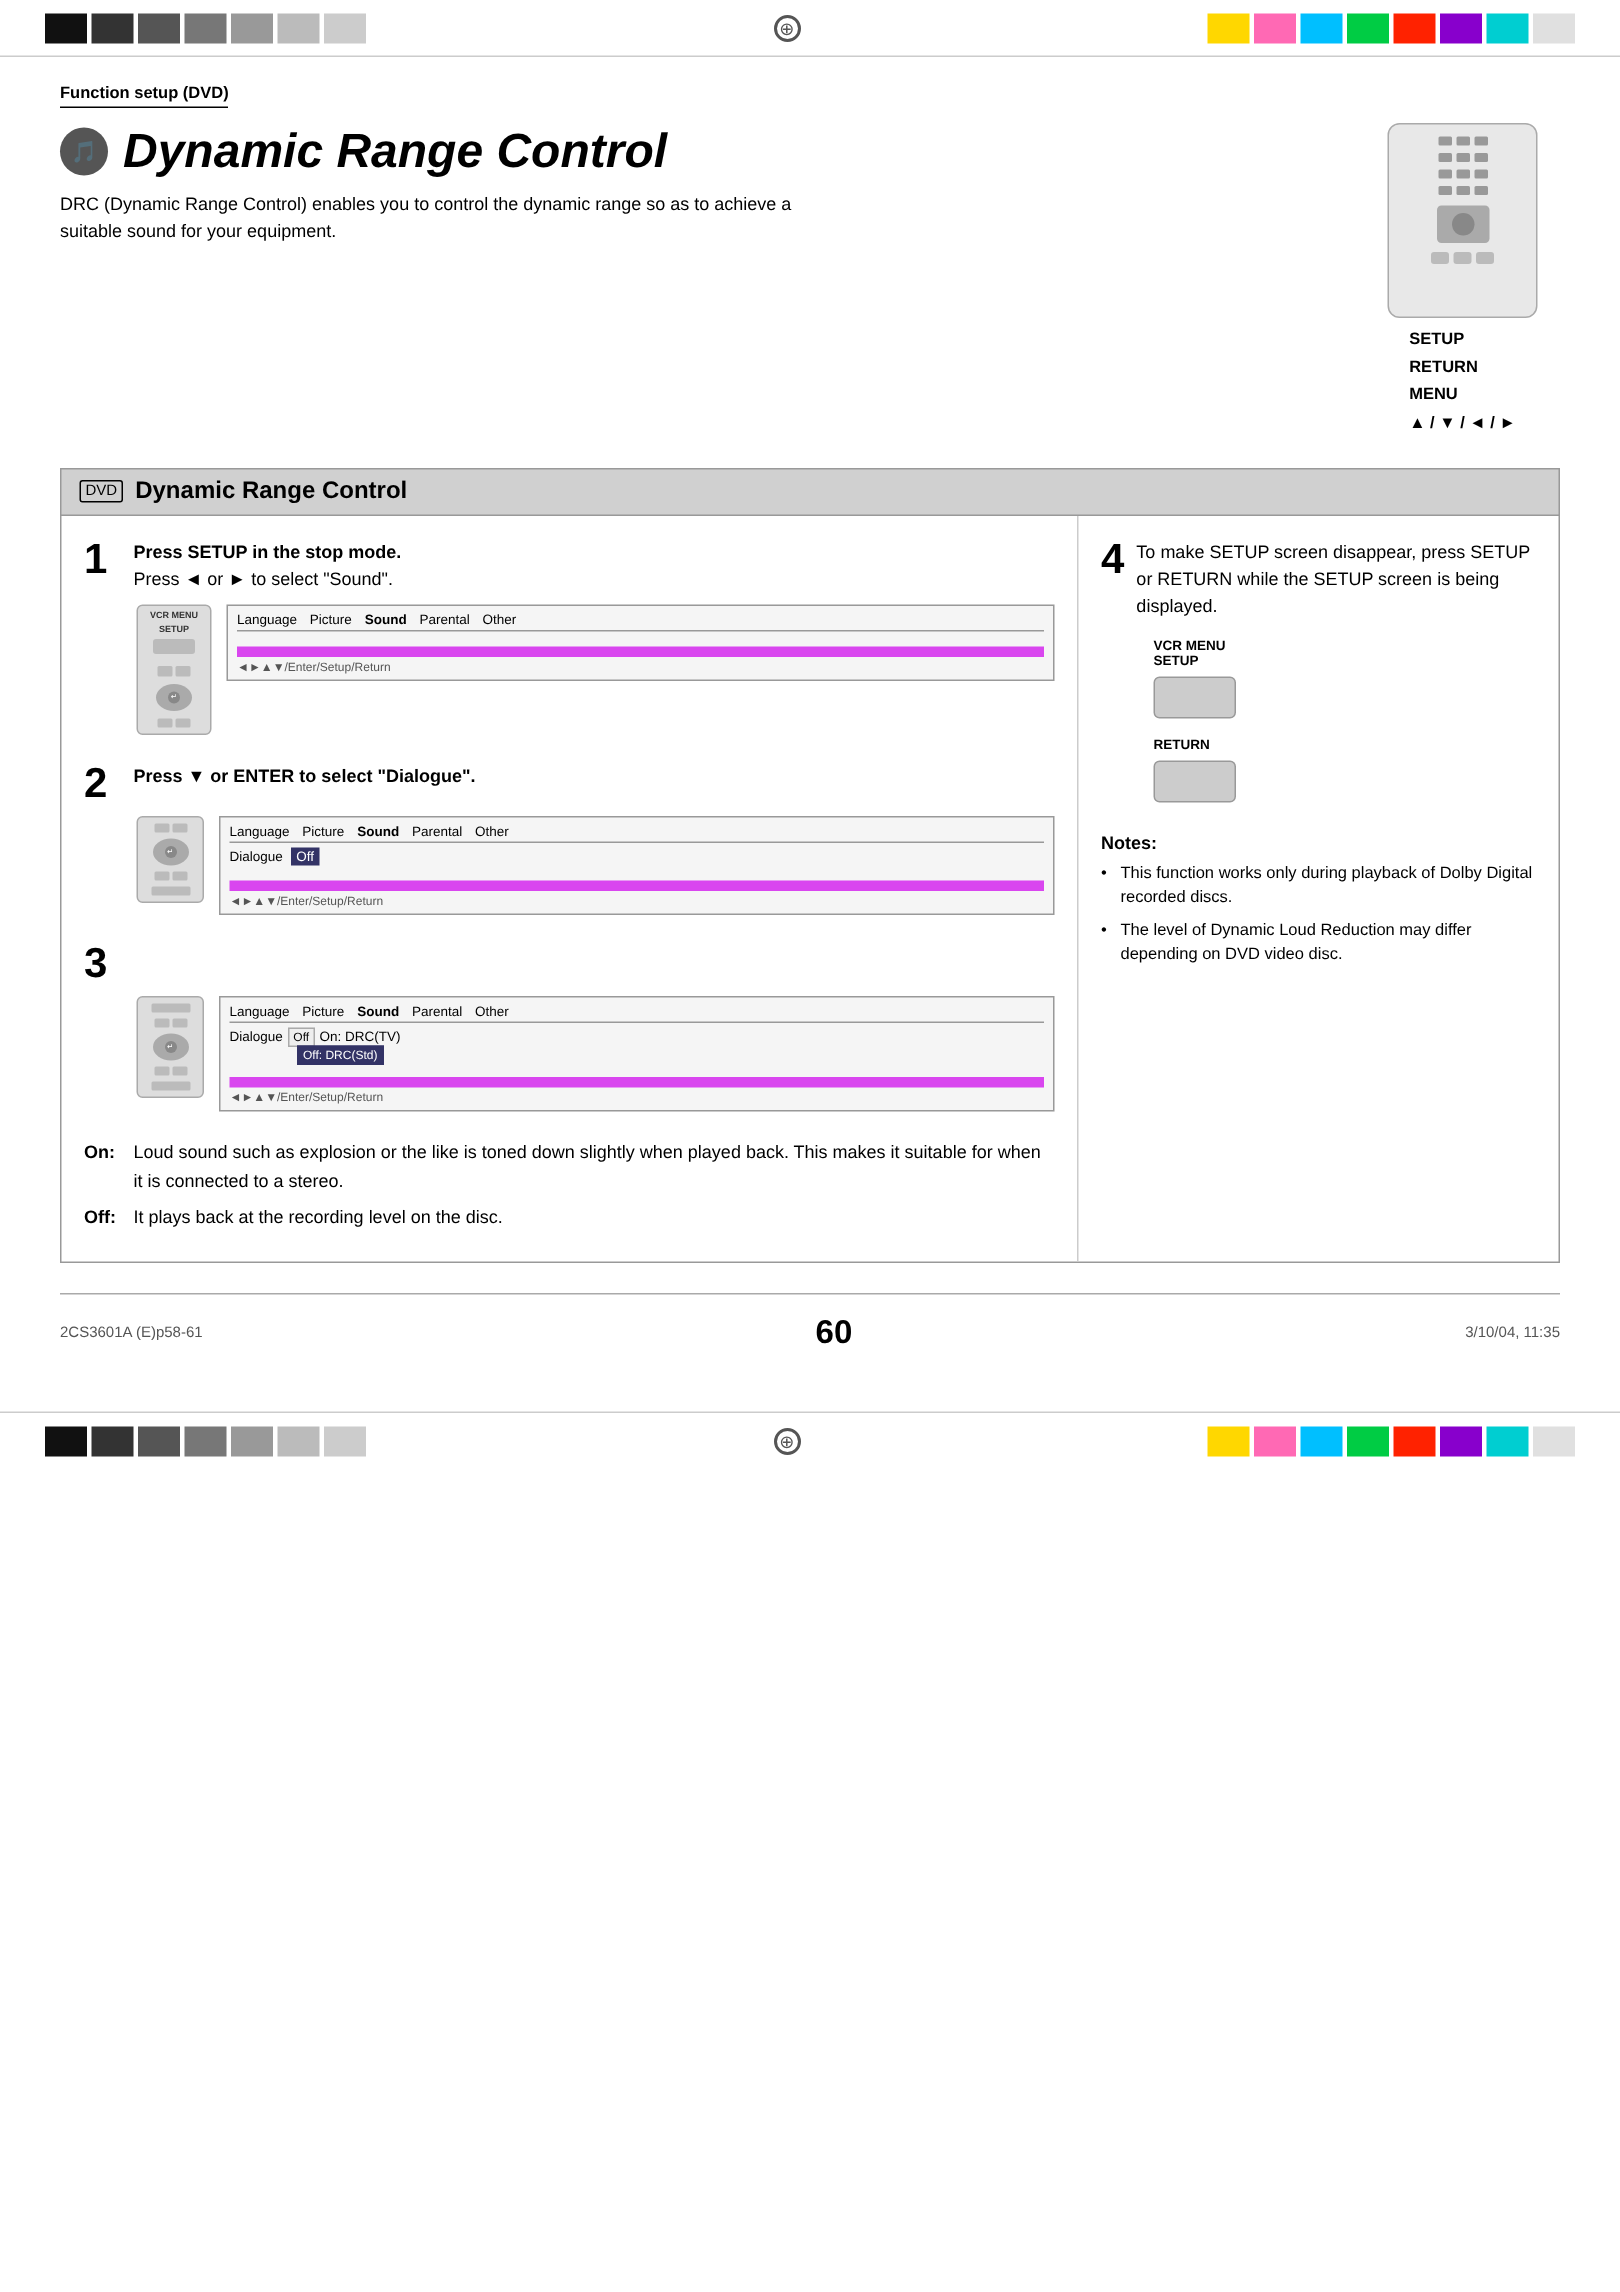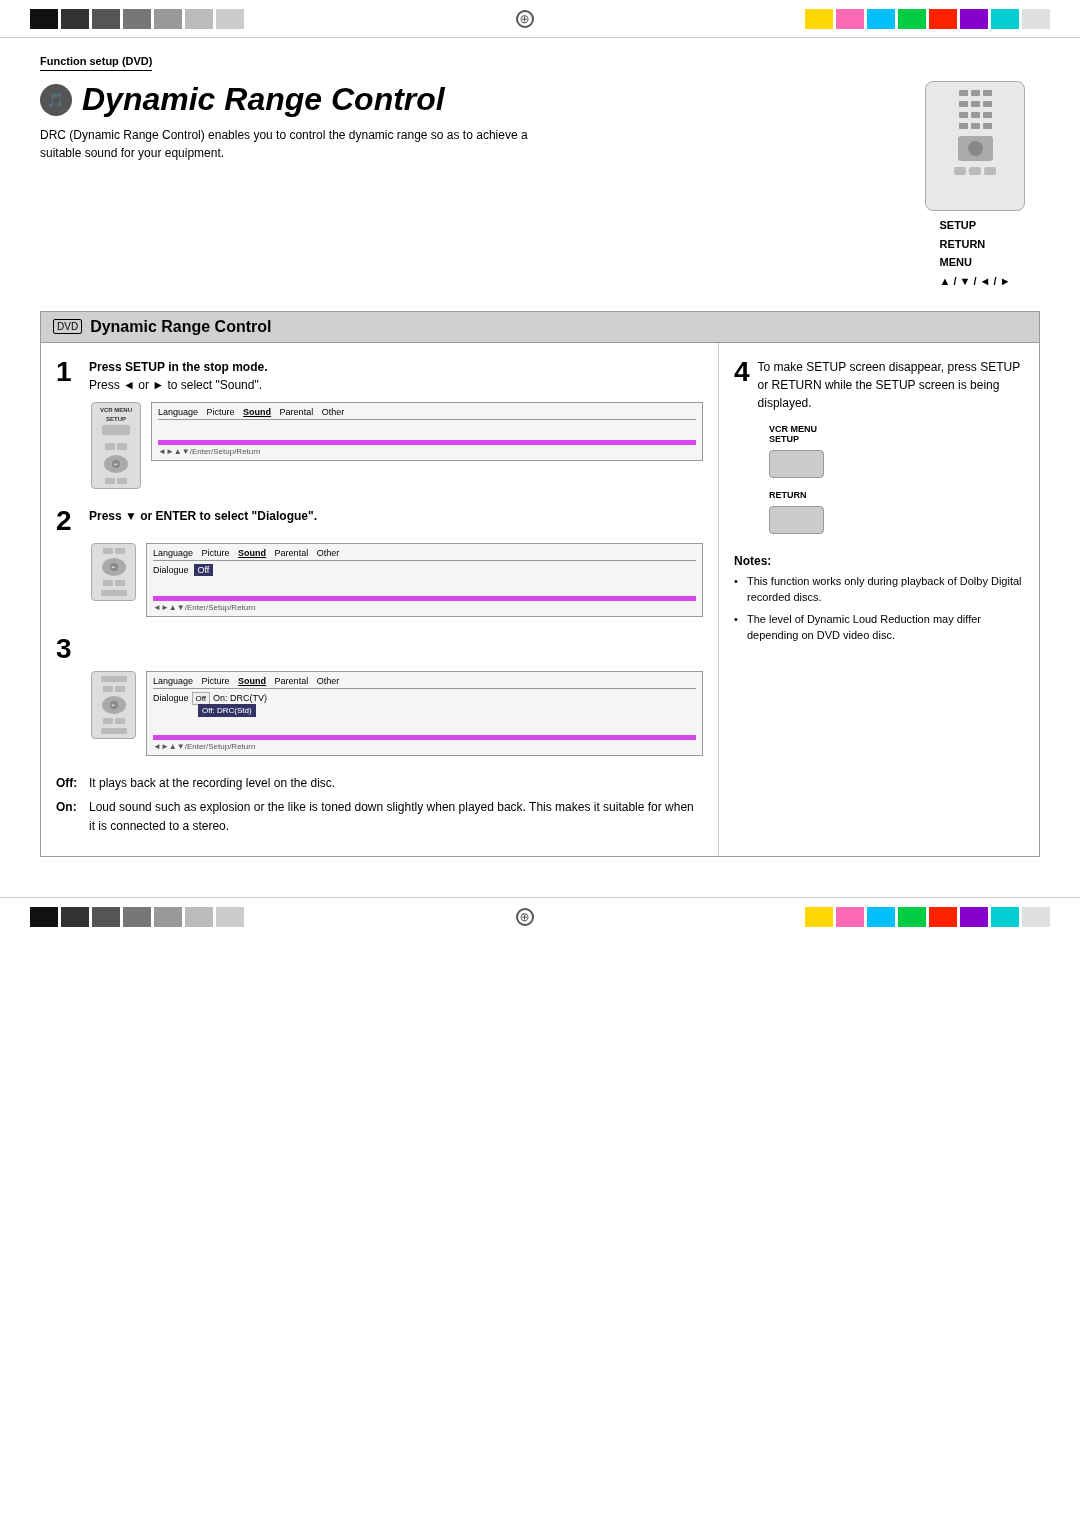--- a/index.html
+++ b/index.html
@@ -219,41 +219,40 @@
     .screen-tabs {
       border-bottom: 1px solid #999;
       padding-bottom: 2px;
       margin-bottom: 3px;
       font-size: 9px;
     }
     .screen-tabs span {
       margin-right: 6px;
     }
     .screen-tabs .active-tab {
-      text-decoration: underline;
       font-weight: bold;
     }
     .screen-row {
       display: flex;
       align-items: center;
       gap: 5px;
       font-size: 9px;
       margin-top: 2px;
     }
     .screen-highlight {
       background: #336;
       color: white;
       padding: 1px 4px;
       font-size: 9px;
     }
     .screen-nav-hint {
       font-size: 8px;
       color: #555;
-      margin-top: 20px;
-      border-top: 5px solid #d946ef;
+      margin-top: 10px;
+      border-top: 7px solid #d946ef;
       padding-top: 2px;
     }
 
     
     .on-off-section {
       margin-top: 10px;
       font-size: 12px;
       line-height: 1.6;
     }
     .on-off-row {
@@ -591,26 +590,26 @@
             <div style="margin-left:45px;">
               <span class="opt-box-hl">Off: DRC(Std)</span>
             </div>
             <div class="screen-nav-hint">◄►▲▼/Enter/Setup/Return</div>
           </div>
         </div>
       </div>
 
       <div class="on-off-section">
         <div class="on-off-row">
+          <span class="on-off-label">On:</span>
+          <span>Loud sound such as explosion or the like is toned down slightly when played back. This makes it suitable for when it is connected to a stereo.</span>
+        </div>
+        <div class="on-off-row">
           <span class="on-off-label">Off:</span>
           <span>It plays back at the recording level on the disc.</span>
-        </div>
-        <div class="on-off-row">
-          <span class="on-off-label">On:</span>
-          <span>Loud sound such as explosion or the like is toned down slightly when played back. This makes it suitable for when it is connected to a stereo.</span>
         </div>
       </div>
 
     </div>
 
     <div class="right-col">
 
       <div class="step">
         <div class="step4-header">
           <span class="step4-num">4</span>
@@ -637,20 +636,25 @@
           <span class="bullet">•</span>
           <span>The level of Dynamic Loud Reduction may differ depending on DVD video disc.</span>
         </div>
       </div>
 
     </div>
 
   </div>
 
   
+  <div style="display:flex;justify-content:space-between;align-items:center;padding:12px 0 0 0;border-top:1px solid #aaa;margin-top:20px;">
+    <span class="footer-text">2CS3601A (E)p58-61</span>
+    <span class="page-number">60</span>
+    <span class="footer-text">3/10/04, 11:35</span>
+  </div>
 
 </div>
 
 <div class="bottom-strip">
   <div style="display:flex;gap:3px;">
     <div style="width:28px;height:20px;background:#111;"></div>
     <div style="width:28px;height:20px;background:#333;"></div>
     <div style="width:28px;height:20px;background:#555;"></div>
     <div style="width:28px;height:20px;background:#777;"></div>
     <div style="width:28px;height:20px;background:#999;"></div>

